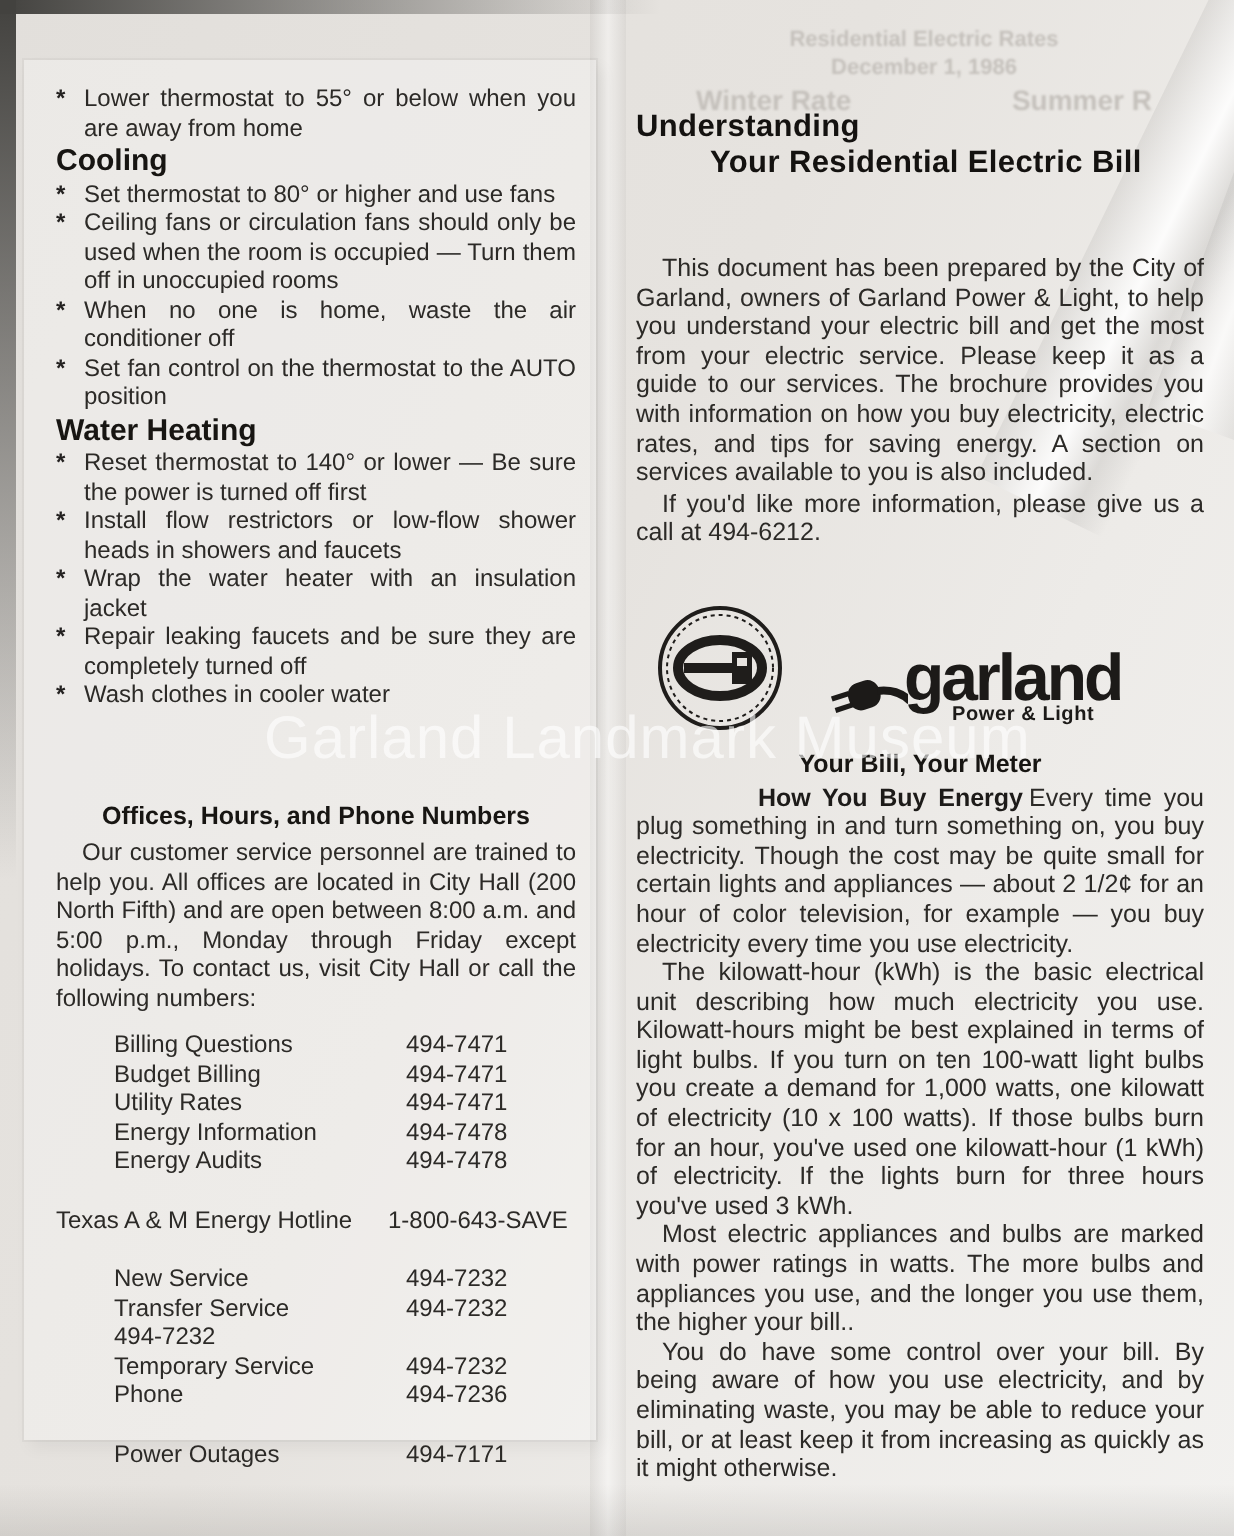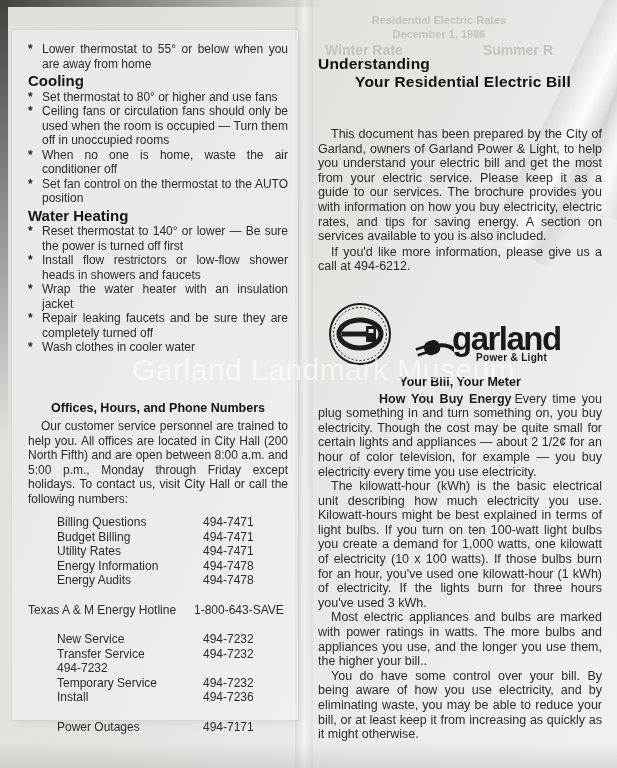--- a/index.html
+++ b/index.html
@@ -46,21 +46,21 @@
 
   .phones { margin-top:9px; margin-left:29px; }
   .prow { display:flex; }
   .plabel { flex:0 0 146px; }
   .pnum  { flex:1; }
   .hotline { display:flex; margin-top:15px; }
   .hlabel { flex:0 0 166px; }
   .group2 { margin-top:15px; margin-left:29px; }
   .outages { display:flex; margin-top:15px; margin-left:29px; }
 
-  .ghost { position:absolute; left:311px; top:13px; width:256px; text-align:center;
+  .ghost { position:absolute; left:334px; top:13px; width:256px; text-align:center;
     color:#c5c1bc; font-weight:700; font-size:11px; line-height:14px;
     filter:blur(.4px); }
   .ghost .cols { display:flex; justify-content:space-between; padding:0 14px; margin-top:2px;
     font-size:14px; }
 
   .title { margin-top:43px; font-size:15.5px; line-height:17.5px; font-weight:700;
     color:#141210; letter-spacing:.2px; }
   .title .line2 { display:block; margin-left:37px; }
 
   .para { margin:0; text-align:justify; text-indent:13px; }
@@ -195,21 +195,21 @@
         <span class="pnum">494-7232</span>
       </div>
         <div class="prow">
         <span class="pnum">494-7232</span>
       </div>
         <div class="prow">
         <span class="plabel">Temporary Service</span>
         <span class="pnum">494-7232</span>
       </div>
         <div class="prow">
-        <span class="plabel">Install</span>
+        <span class="plabel">Phone</span>
         <span class="pnum">494-7236</span>
       </div>
       </div>
 
     <div class="outages">
       <span class="plabel">Power Outages</span>
       <span class="pnum">494-7171</span>
     </div>
   </div>
 

